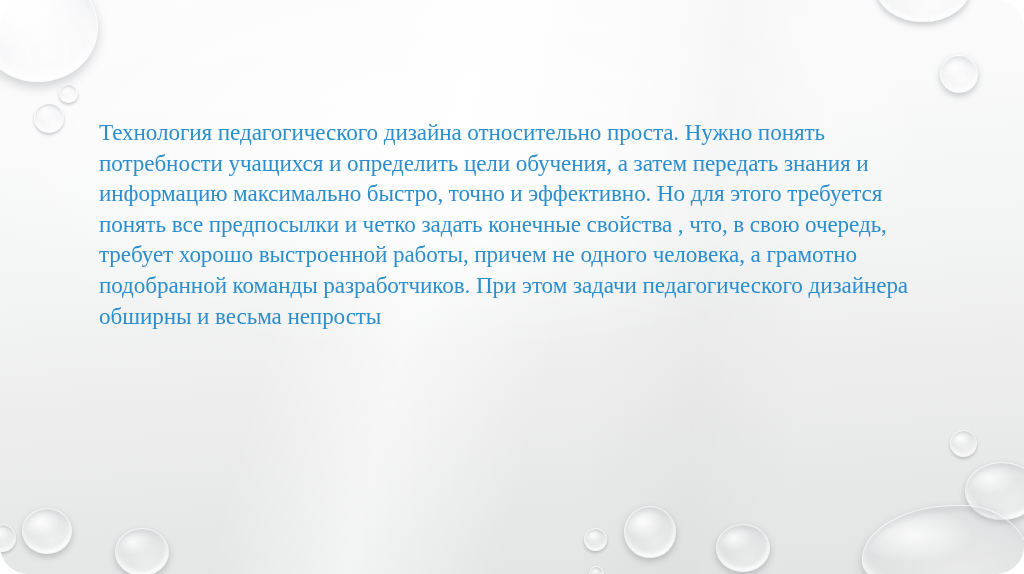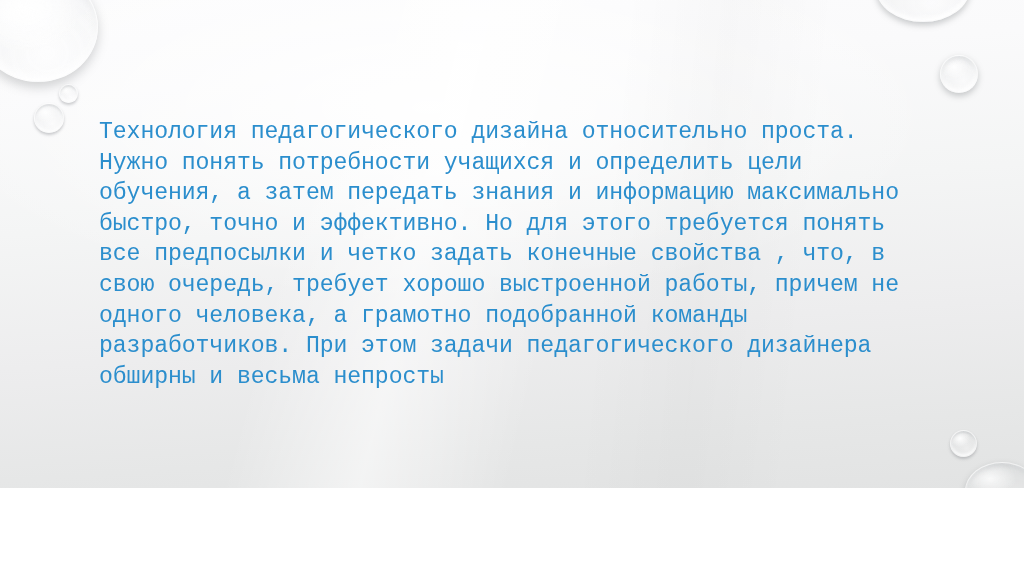--- a/index.html
+++ b/index.html
@@ -5,27 +5,28 @@
 <style>
   html, body {
     margin: 0;
     padding: 0;
     background: #ffffff;
   }
 
   #slide {
     position: relative;
     width: 1024px;
-    height: 488px;
+    height: 574px;
     overflow: hidden;
-    font-family: Liberation Mono, monospace;
+    font-family: Liberation Serif, serif;
     background-color: #f1f2f2;
     background-image:
       radial-gradient(ellipse 70% 55% at 42% 22%, rgba(255,255,255,0.95) 0%, rgba(255,255,255,0.0) 72%),
       linear-gradient(176deg, #fcfcfd 0%, #fafafb 18%, #f4f5f5 42%, #ededee 66%, #e6e7e7 86%, #e2e3e3 100%);
+    border-radius: 28px;
   }
 
   
   #slide::before {
     content: "";
     position: absolute;
     inset: 0;
     background-image:
       linear-gradient(104deg, rgba(255,255,255,0.0) 30%, rgba(255,255,255,0.55) 42%, rgba(255,255,255,0.0) 55%),
       linear-gradient(96deg, rgba(0,0,0,0.0) 58%, rgba(0,0,0,0.018) 68%, rgba(0,0,0,0.0) 78%);

